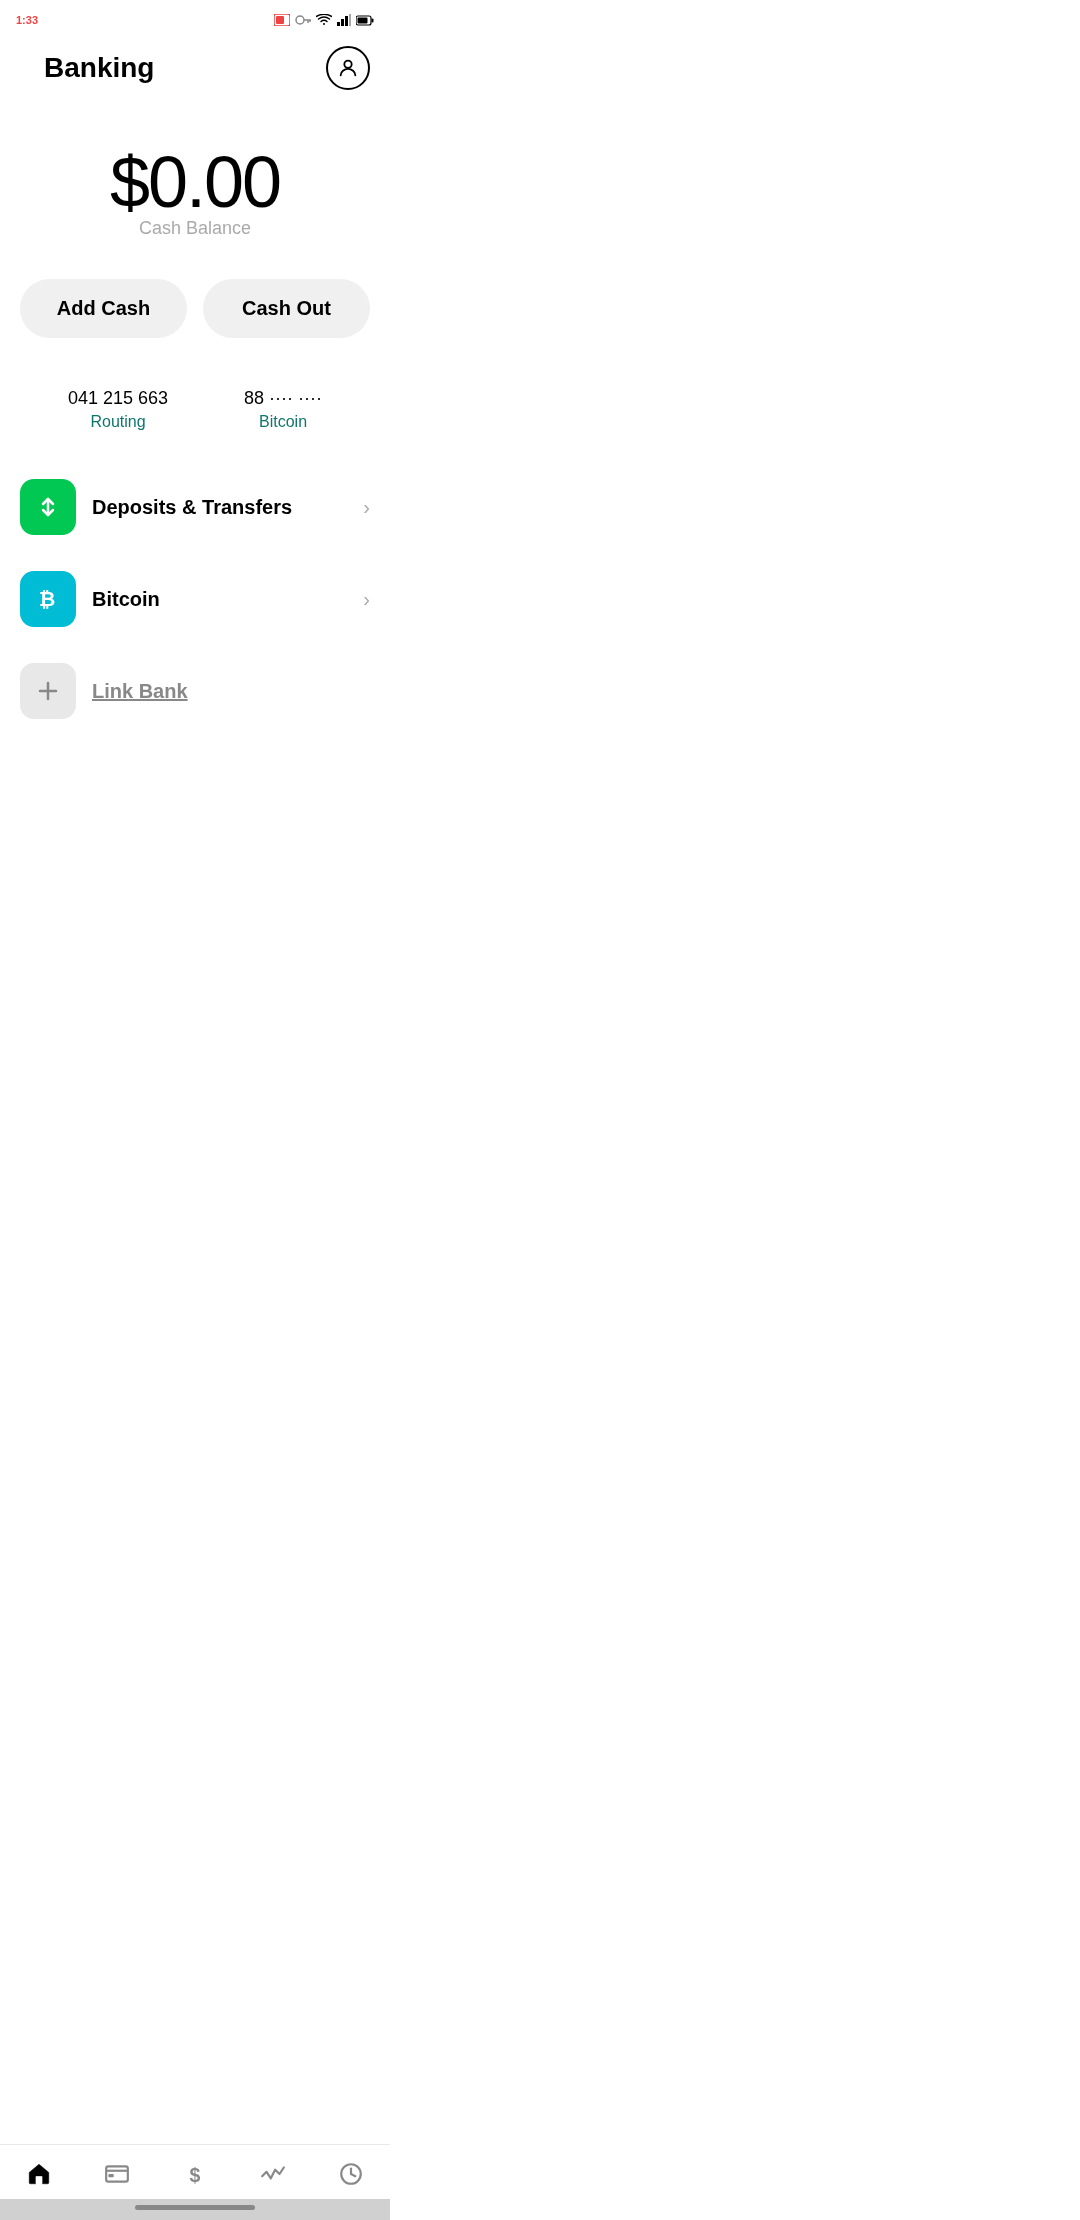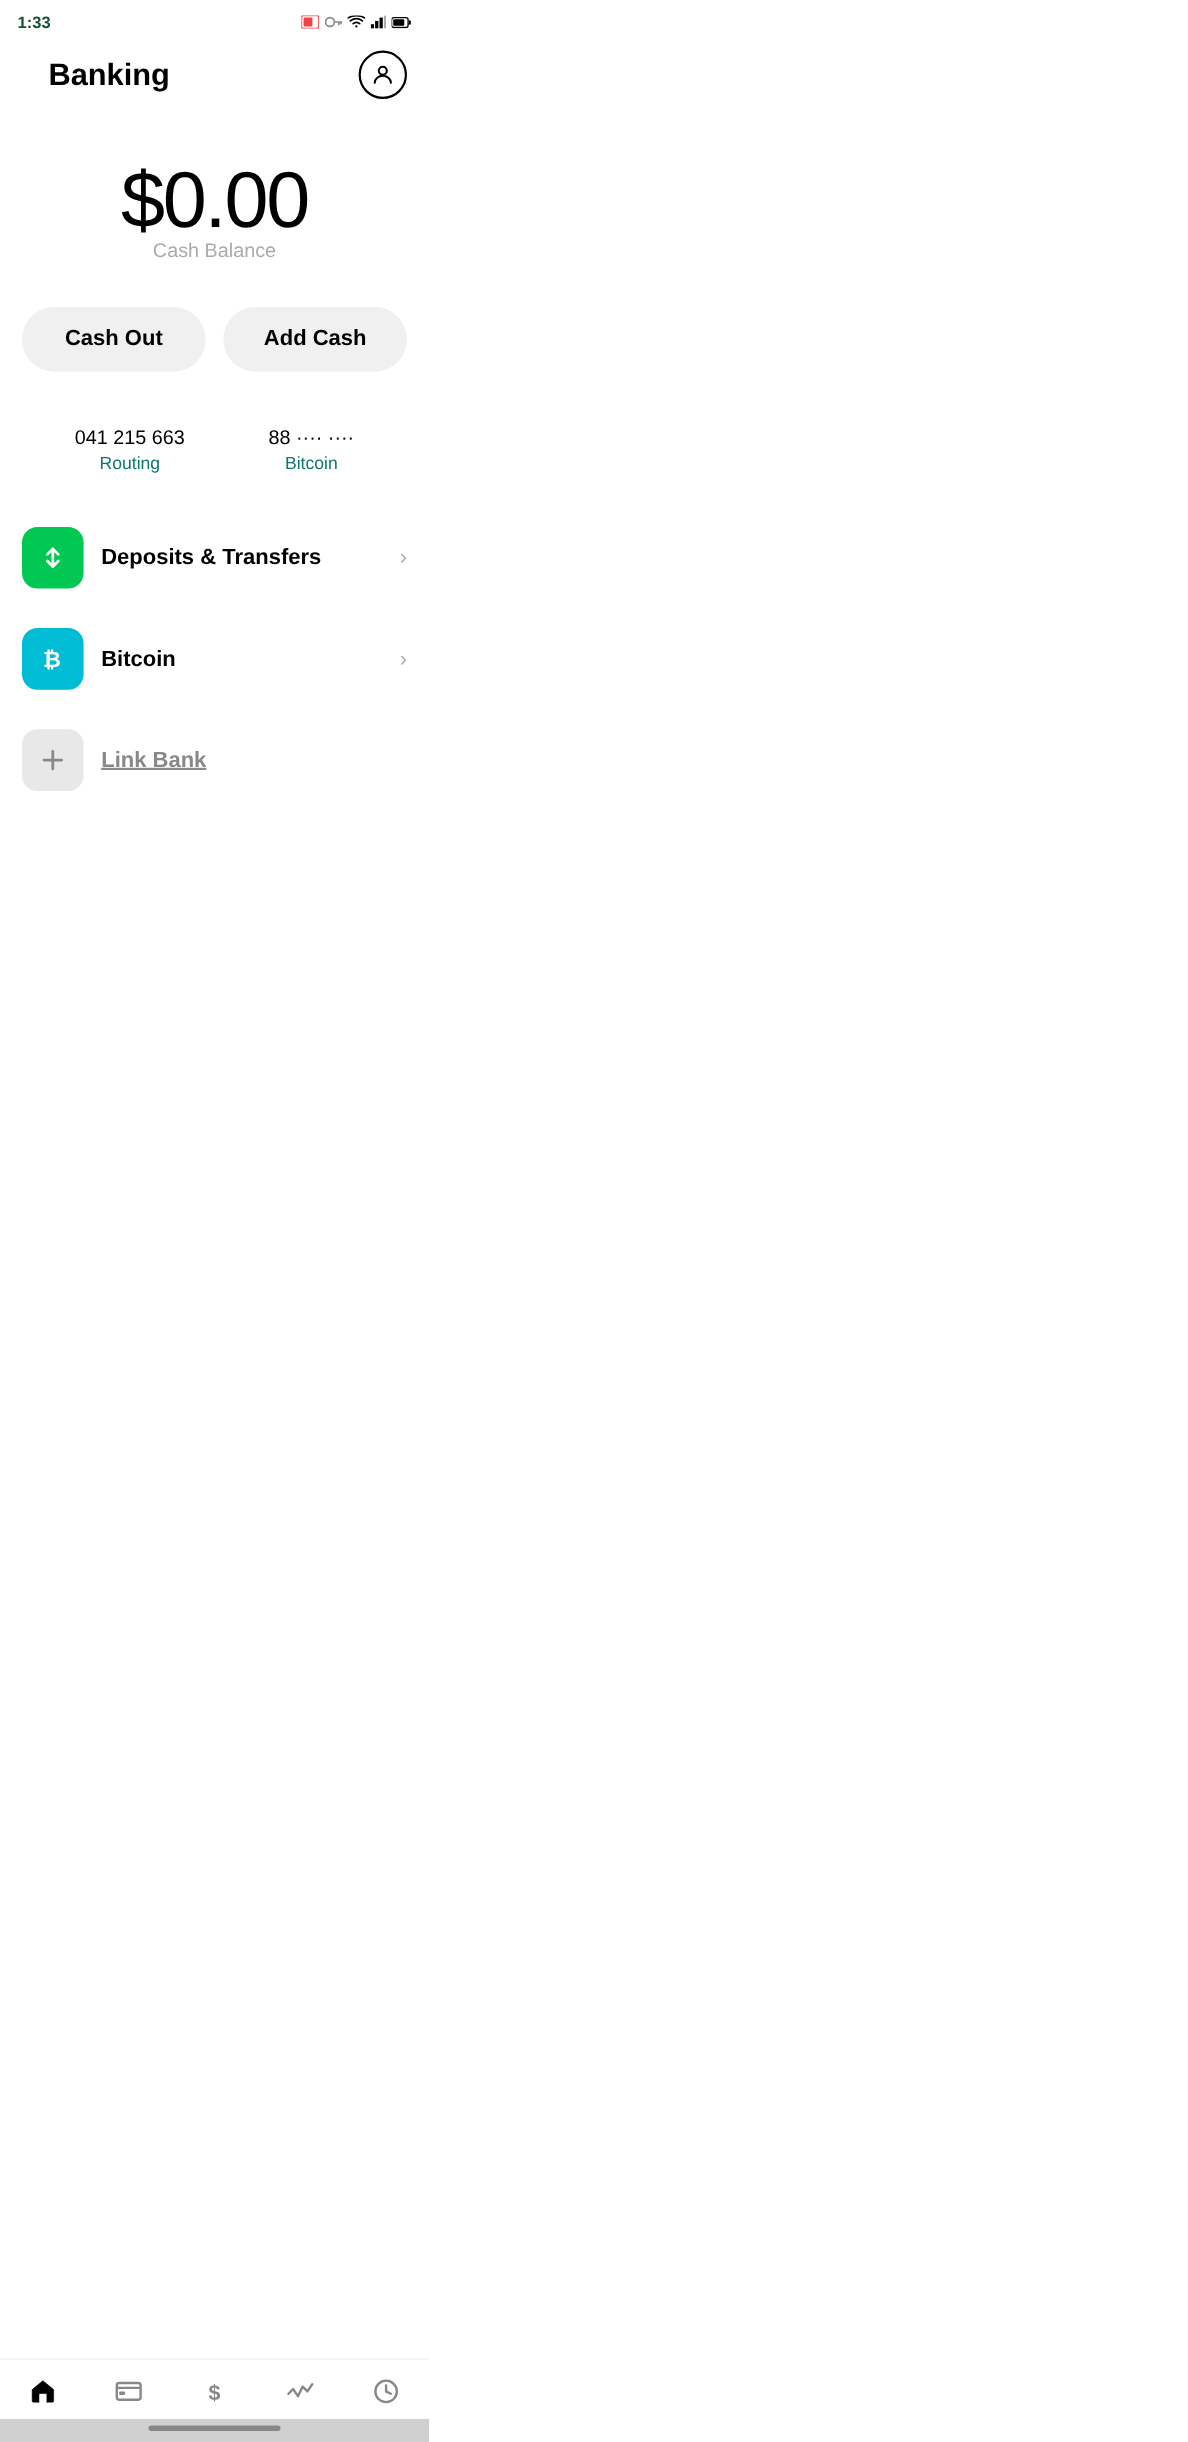--- a/index.html
+++ b/index.html
@@ -15,23 +15,23 @@
 
     
     .status-bar {
       display: flex;
       justify-content: space-between;
       align-items: center;
       padding: 8px 16px 4px;
       height: 36px;
     }
     .status-time {
-      font-size: 15px;
+      font-size: 11px;
       font-weight: 600;
-      color: #14532d;
+      color: #ef4444;
     }
     .status-icons {
       display: flex;
       align-items: center;
       gap: 5px;
     }
 
     
     .header {
       display: flex;
@@ -245,22 +245,22 @@
     </svg>
   </button>
 </div>
 
 <div class="balance-section">
   <div class="balance-amount">$0.00</div>
   <div class="balance-label">Cash Balance</div>
 </div>
 
 <div class="action-buttons">
+  <button class="action-btn">Add Cash</button>
   <button class="action-btn">Cash Out</button>
-  <button class="action-btn">Add Cash</button>
 </div>
 
 <div class="bank-details">
   <div class="bank-detail-item">
     <div class="bank-detail-number">041 215 663</div>
     <div class="bank-detail-label">Routing</div>
   </div>
   <div class="bank-detail-item">
     <div class="bank-detail-number">88 ···· ····</div>
     <div class="bank-detail-label">Bitcoin</div>

